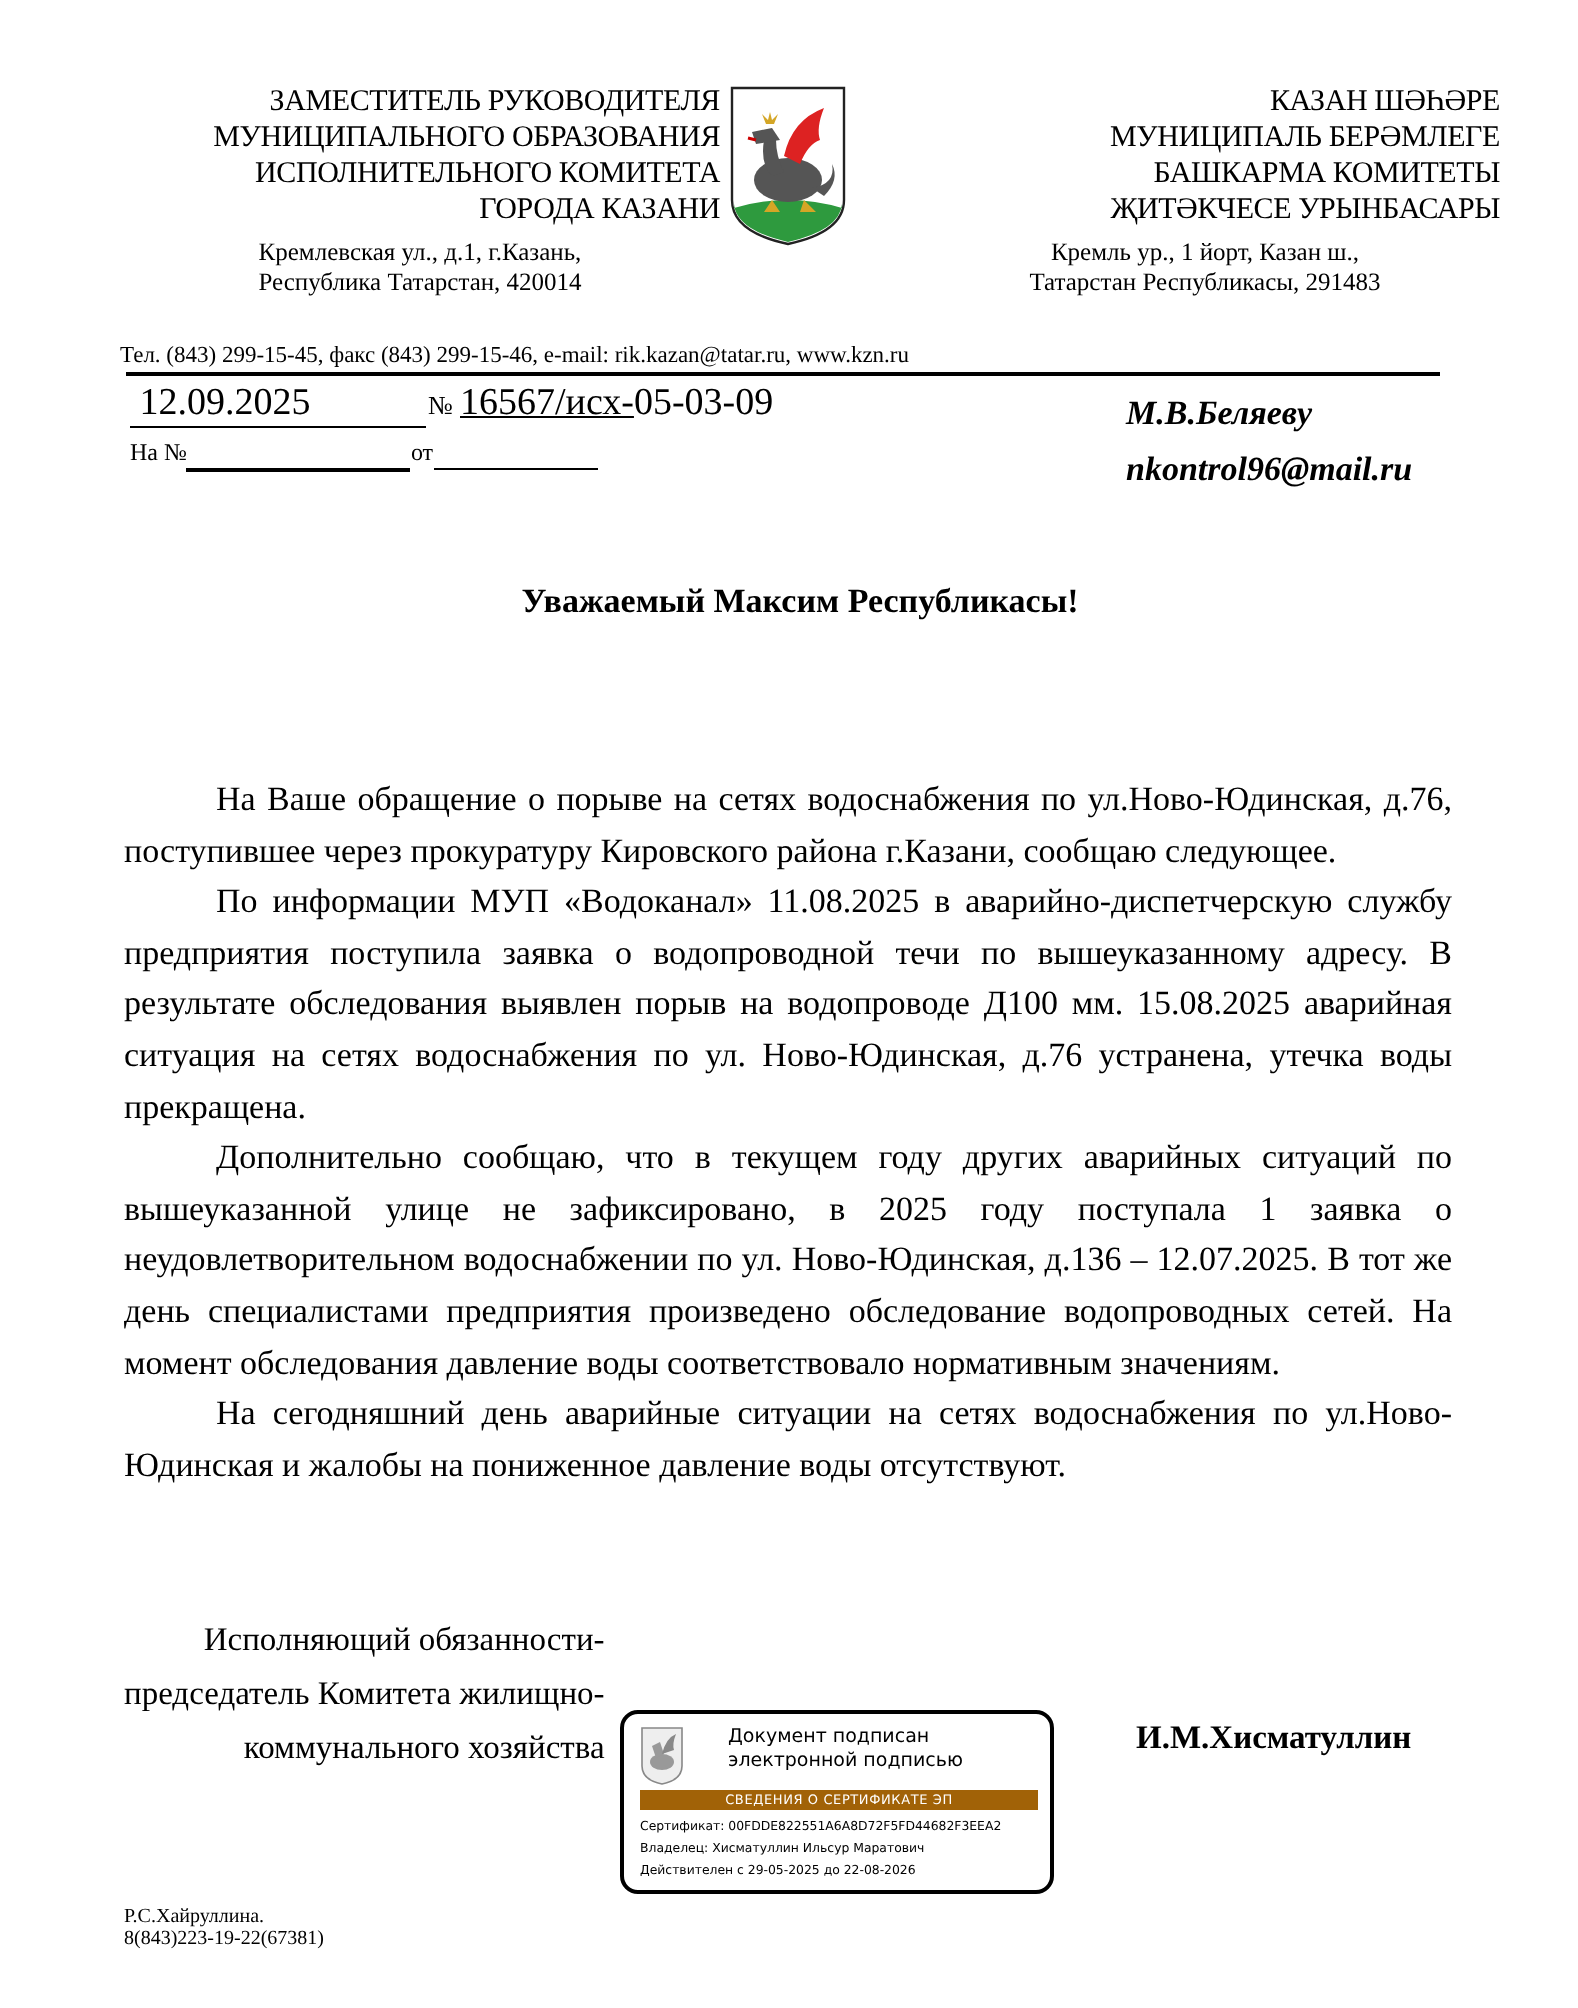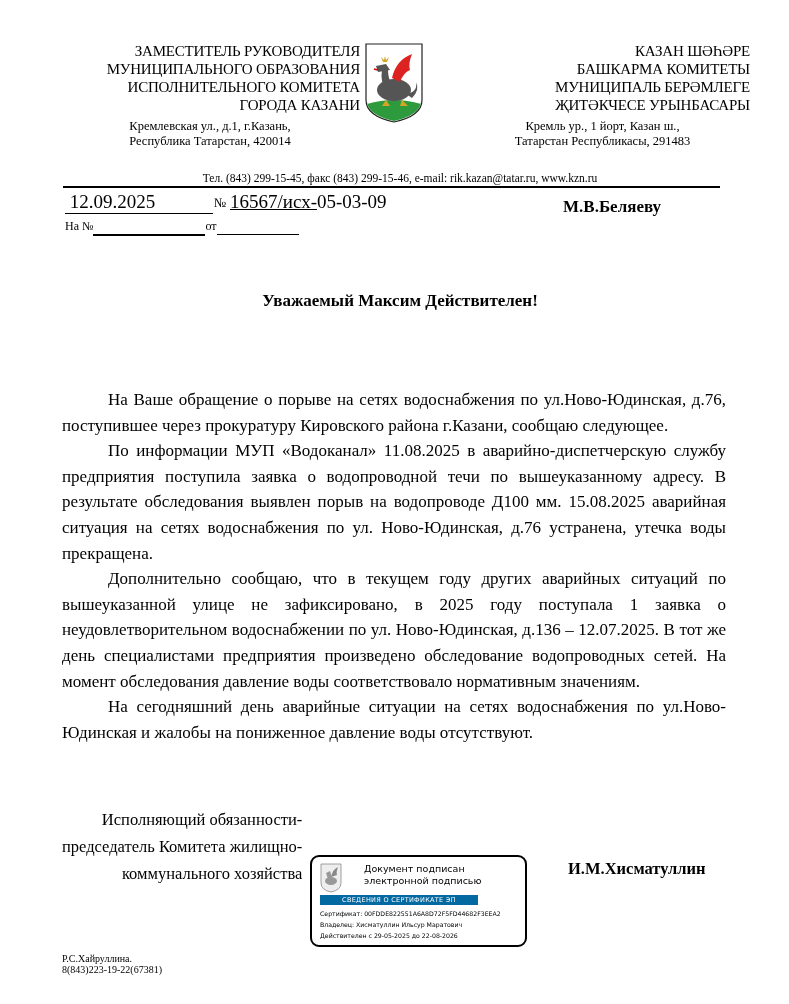--- a/index.html
+++ b/index.html
@@ -1,35 +1,35 @@
 <!DOCTYPE html>
 <html><head>
 <meta charset="utf-8">
 <style>
   html, body { margin: 0; padding: 0; background: #ffffff; }
   body { width: 789px; height: 1004px; position: relative; overflow: hidden; color: #000; font-family: "Liberation Serif", serif; }
   .abs { position: absolute; }
   .hdr-block { text-align: right; font-size: 15px; line-height: 18px; letter-spacing: -0.2px; }
   .hdr-addr { text-align: center; font-size: 12.5px; line-height: 15px; margin-top: 5px; }
-  .contacts { font-size: 11.5px; left: 60px; width: 680px; text-align: center; top: 172px; }
+  .contacts { font-size: 11.5px; left: 60px; width: 680px; text-align: left; top: 172px; }
   .rule { left: 63px; width: 657px; top: 186px; height: 0; border-top: 2px solid #000; }
   .regline { font-size: 19px; top: 191px; }
   .u { text-decoration: underline; }
   .fill { display: inline-block; border-bottom: 1px solid #000; vertical-align: baseline; }
   .smallreg { font-size: 12px; top: 219px; }
-  .recipient { left: 563px; font-weight: bold; font-size: 17px; line-height: 28px; top: 193px; }
+  .recipient { left: 563px; font-weight: bold; font-size: 17px; line-height: 28px; top: 193px; font-style: italic; }
   .greeting { top: 291px; left: 60px; width: 680px; text-align: center; font-weight: bold; font-size: 17px; }
   .body-text { left: 62px; width: 664px; top: 343px; font-size: 17px; line-height: 25.6px; text-align: justify; margin-top: 44px; }
   .body-text p { margin: 0; text-indent: 46px; }
   .sig-title { left: 62px; top: 806px; font-weight: normal; font-size: 16.5px; line-height: 27px; text-align: right; }
   .sig-name { left: 568px; top: 859px; font-weight: bold; font-size: 16.5px; }
   .stamp { left: 310px; top: 855px; width: 217px; height: 92px; border: 2px solid #000; border-radius: 9px; box-sizing: border-box; font-family: "DejaVu Sans", sans-serif; }
   .stamp-emblem { left: 8px; top: 6px; width: 22px; height: 30px; }
   .stamp-title { left: 52px; top: 6px; font-size: 9.5px; line-height: 12px; }
-  .stamp-bar { left: 8px; top: 38px; width: 158px; height: 10px; background: #0369a1; color: #fff; font-size: 6.5px; line-height: 10px; text-align: center; letter-spacing: 0.3px; }
+  .stamp-bar { left: 8px; top: 38px; width: 199px; height: 10px; background: #a16207; color: #fff; font-size: 6.5px; line-height: 10px; text-align: center; letter-spacing: 0.3px; }
   .stamp-info { left: 8px; top: 51px; font-size: 6.2px; line-height: 11px; white-space: nowrap; }
   .footer { left: 62px; top: 953px; font-size: 10px; line-height: 11px; }
 </style>
 </head>
 <body>
 
 <div class="abs" style="left:60px; top:42px; width:300px;">
   <div class="hdr-block">
     <div>ЗАМЕСТИТЕЛЬ РУКОВОДИТЕЛЯ</div>
     <div>МУНИЦИПАЛЬНОГО ОБРАЗОВАНИЯ</div>
@@ -53,22 +53,22 @@
     <path d="M17 15 L19 20 L23 20 L25 15 L22 18 L21 14 L20 18 Z" fill="#d4a626"></path>
     <path d="M28 36 Q32 18 48 12 Q44 22 46 28 Q40 30 36 40 Z" fill="#d22"></path>
     <path d="M42 52 Q54 50 52 40 Q56 48 48 56 Z" fill="#555"></path>
     <path d="M22 58 L18 64 L26 64 Z M38 58 L36 64 L44 64 Z" fill="#d4a626"></path>
   </svg>
 </div>
 
 <div class="abs" style="left:455px; top:42px; width:295px;">
   <div class="hdr-block">
     <div>КАЗАН ШӘҺӘРЕ</div>
+    <div>МУНИЦИПАЛЬ БЕРӘМЛЕГЕ</div>
     <div>БАШКАРМА КОМИТЕТЫ</div>
-    <div>МУНИЦИПАЛЬ БЕРӘМЛЕГЕ</div>
     <div>ҖИТӘКЧЕСЕ УРЫНБАСАРЫ</div>
   </div>
   <div class="hdr-addr">
     <div>Кремль ур., 1 йорт, Казан ш.,</div>
     <div>Татарстан Республикасы, 291483</div>
   </div>
 </div>
 
 <div class="abs contacts">Тел. (843) 299-15-45, факс (843) 299-15-46, e-mail: rik.kazan@tatar.ru, www.kzn.ru</div>
 <div class="abs rule"></div>
@@ -79,23 +79,24 @@
 <div class="abs" style="left:214px; top:195px; font-size:13px;">№</div>
 <div class="abs regline" style="left:230px;">
   <span class="u">16567/исх-</span><span>05-03-09</span>
 </div>
 <div class="abs smallreg" style="left:65px;">
   <span>На №</span><span class="fill" style="width:112px; border-bottom-width:2px;">&nbsp;</span><span>от</span><span class="fill" style="width:82px;">&nbsp;</span>
 </div>
 
 <div class="abs recipient">
   <div>М.В.Беляеву</div>
+  <div>nkontrol96@mail.ru</div>
 </div>
 
-<div class="abs greeting">Уважаемый Максим Действителен!</div>
+<div class="abs greeting">Уважаемый Максим Республикасы!</div>
 
 <div class="abs body-text">
   <p>На Ваше обращение о порыве на сетях водоснабжения по ул.Ново-Юдинская, д.76, поступившее через прокуратуру Кировского района г.Казани, сообщаю следующее.</p>
   <p>По информации МУП «Водоканал» 11.08.2025 в аварийно-диспетчерскую службу предприятия поступила заявка о водопроводной течи по вышеуказанному адресу. В результате обследования выявлен порыв на водопроводе Д100 мм. 15.08.2025 аварийная ситуация на сетях водоснабжения по ул. Ново-Юдинская, д.76 устранена, утечка воды прекращена.</p>
   <p>Дополнительно сообщаю, что в текущем году других аварийных ситуаций по вышеуказанной улице не зафиксировано, в 2025 году поступала 1 заявка о неудовлетворительном водоснабжении по ул. Ново-Юдинская, д.136 – 12.07.2025. В тот же день специалистами предприятия произведено обследование водопроводных сетей. На момент обследования давление воды соответствовало нормативным значениям.</p>
   <p>На сегодняшний день аварийные ситуации на сетях водоснабжения по ул.Ново-Юдинская и жалобы на пониженное давление воды отсутствуют.</p>
 </div>
 
 <div class="abs sig-title">
   <div>Исполняющий обязанности-</div>

